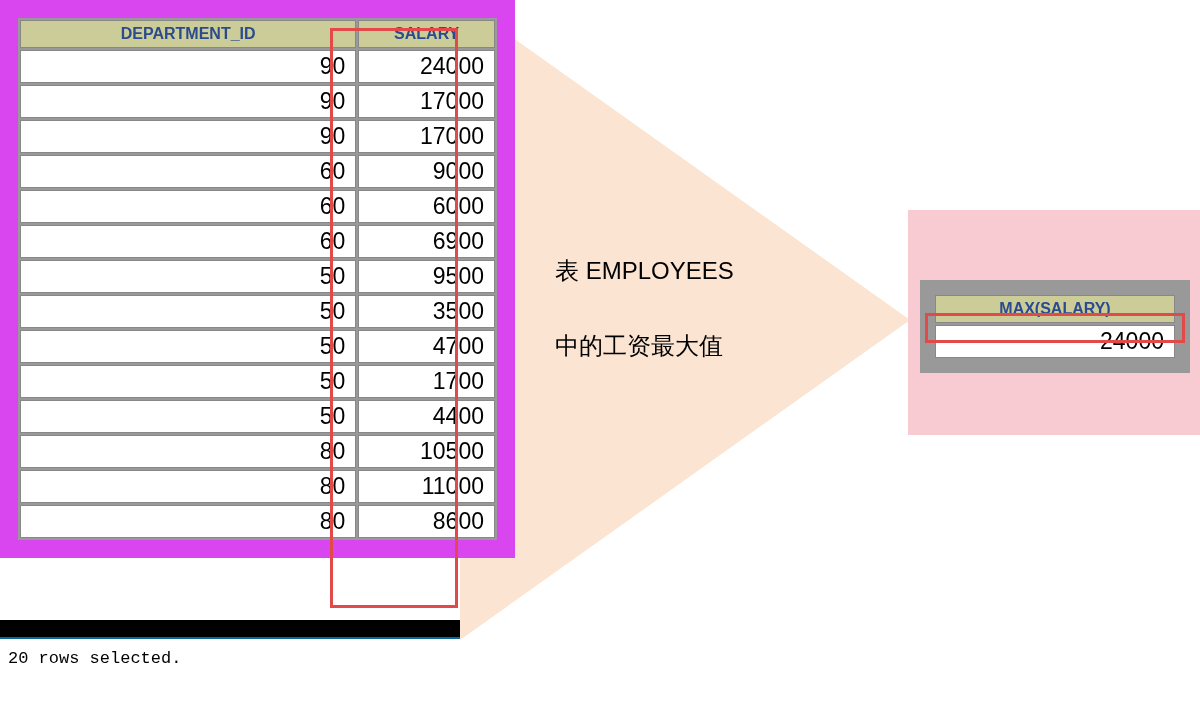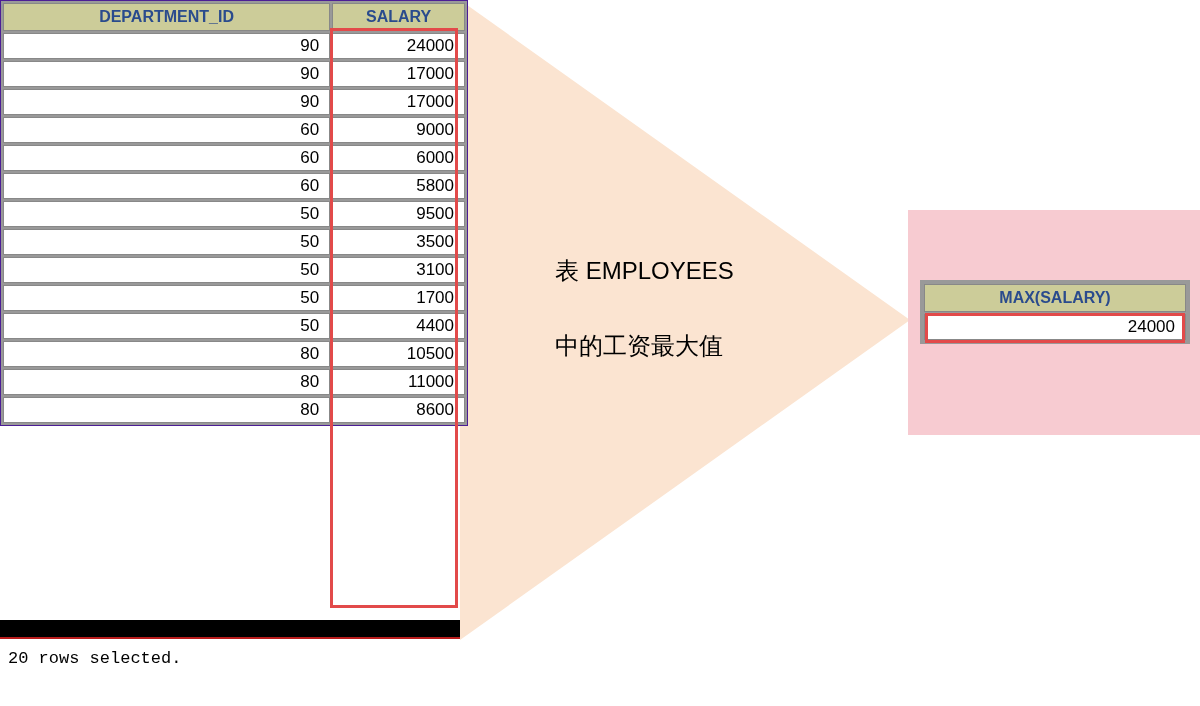--- a/index.html
+++ b/index.html
@@ -29,24 +29,24 @@
     top: 210px;
     width: 292px;
     height: 225px;
     background: #F7CBD1;
     z-index: 1;
   }
   .left-table-wrap {
     position: absolute;
     left: 0px;
     top: 0px;
-    width: 468px;
+    width: 515px;
     z-index: 2;
-    background: #4c1d95;
-    padding: 1px;
+    background: #d946ef;
+    padding: 18px;
   }
   table.data-table {
     border-collapse: separate;
     border-spacing: 2px;
     width: 100%;
     background: #999;
   }
   table.data-table th {
     background: #CCCC99;
     color: #2A4B8D;
@@ -55,37 +55,37 @@
     padding: 4px 6px;
     border: 1px solid #888;
     text-align: center;
     height: 24px;
   }
   table.data-table td {
     background: #ffffff;
     border: 1px solid #888;
     text-align: right;
     padding: 2px 10px 2px 4px;
-    font-size: 17px;
+    font-size: 23px;
     height: 26px;
     font-family: Arial, sans-serif;
   }
   .salary-col-highlight {
     position: absolute;
     border: 3px solid #E24A4A;
     pointer-events: none;
     z-index: 3;
   }
   .status-bar {
     position: absolute;
     left: 0px;
     top: 637px;
     width: 460px;
     background: #ffffff;
-    border-top: 2px solid #b91c1c;
+    border-top: 2px solid #0369a1;
     padding: 10px 8px;
     font-size: 17px;
     font-family: "Courier New", monospace;
     z-index: 2;
   }
   .status-bar-black {
     position: absolute;
     left: 0px;
     top: 620px;
     width: 460px;
@@ -101,21 +101,21 @@
     font-family: Arial, "Microsoft YaHei", sans-serif;
     text-align: left;
   }
   .result-table-wrap {
     position: absolute;
     left: 920px;
     top: 280px;
     width: 270px;
     z-index: 4;
     background: #999;
-    padding: 2px;
+    padding: 13px;
   }
   .result-highlight {
     position: absolute;
     border: 3px solid #E24A4A;
     pointer-events: none;
     z-index: 5;
   }
 </style>
 </head>
 <body>
@@ -147,33 +147,33 @@
         <tr>
           <td>60</td>
           <td>9000</td>
         </tr>
         <tr>
           <td>60</td>
           <td>6000</td>
         </tr>
         <tr>
           <td>60</td>
-          <td>5800</td>
+          <td>6900</td>
         </tr>
         <tr>
           <td>50</td>
           <td>9500</td>
         </tr>
         <tr>
           <td>50</td>
           <td>3500</td>
         </tr>
         <tr>
           <td>50</td>
-          <td>3100</td>
+          <td>4700</td>
         </tr>
         <tr>
           <td>50</td>
           <td>1700</td>
         </tr>
         <tr>
           <td>50</td>
           <td>4400</td>
         </tr>
         <tr>

